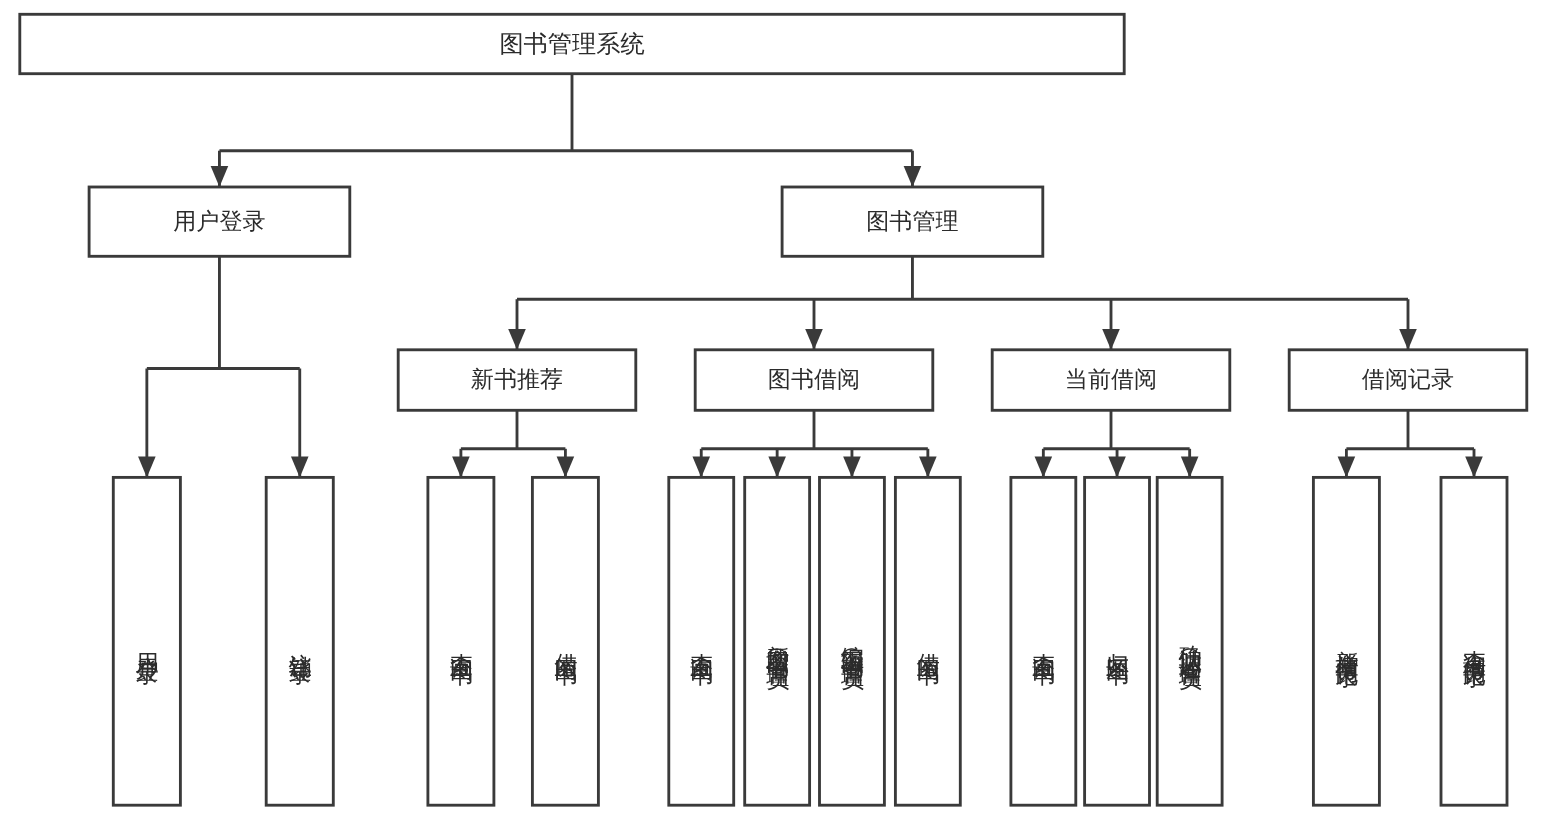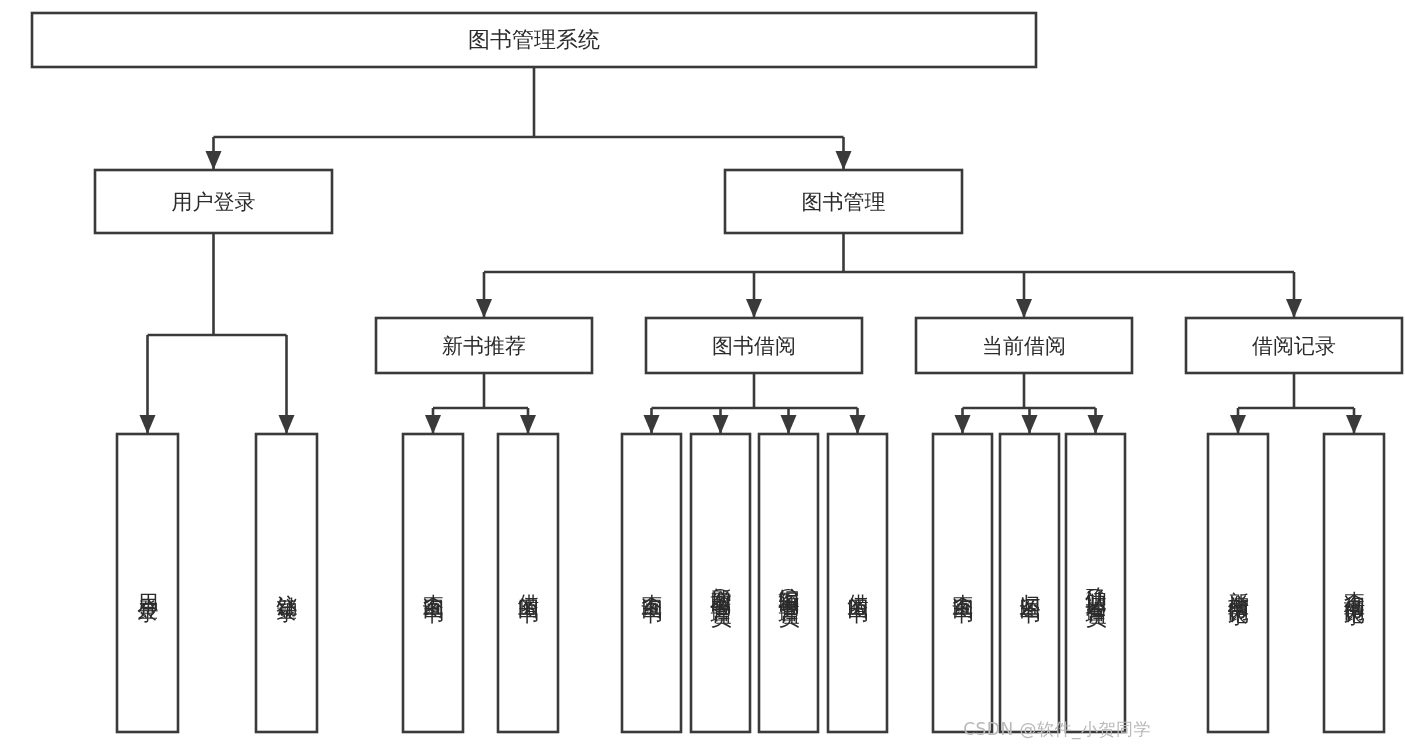--- a/index.html
+++ b/index.html
@@ -12,21 +12,20 @@
     width: 1405px;
     height: 747px;
     font-family: "DejaVu Sans", "Liberation Sans", sans-serif;
     overflow: hidden;
   }
   #diagram-root {
     position: relative;
     width: 1145px;
     height: 747px;
     background: #ffffff;
-    margin-left: 14px;
   }
   svg.diagram-svg {
     position: absolute;
     left: 0;
     top: 0;
     width: 1405px;
     height: 747px;
   }
   .node-box {
     fill: #ffffff;
@@ -255,15 +254,14 @@
         <span class="vleaf-text">确认归还（管理员）</span>
       </div>
       <div class="vleaf" style="left: 1194px; top: 434px; width: 60px; height: 298px; padding-top: 140px;">
         <span class="vleaf-text">新增借阅记录</span>
       </div>
       <div class="vleaf" style="left: 1310px; top: 434px; width: 60px; height: 298px; padding-top: 140px;">
         <span class="vleaf-text">查询借阅记录</span>
       </div>
     </div>
 
-  <div class="watermark">CSDN @软件_小贺同学</div>
 
 </div>
 
 </body></html>

